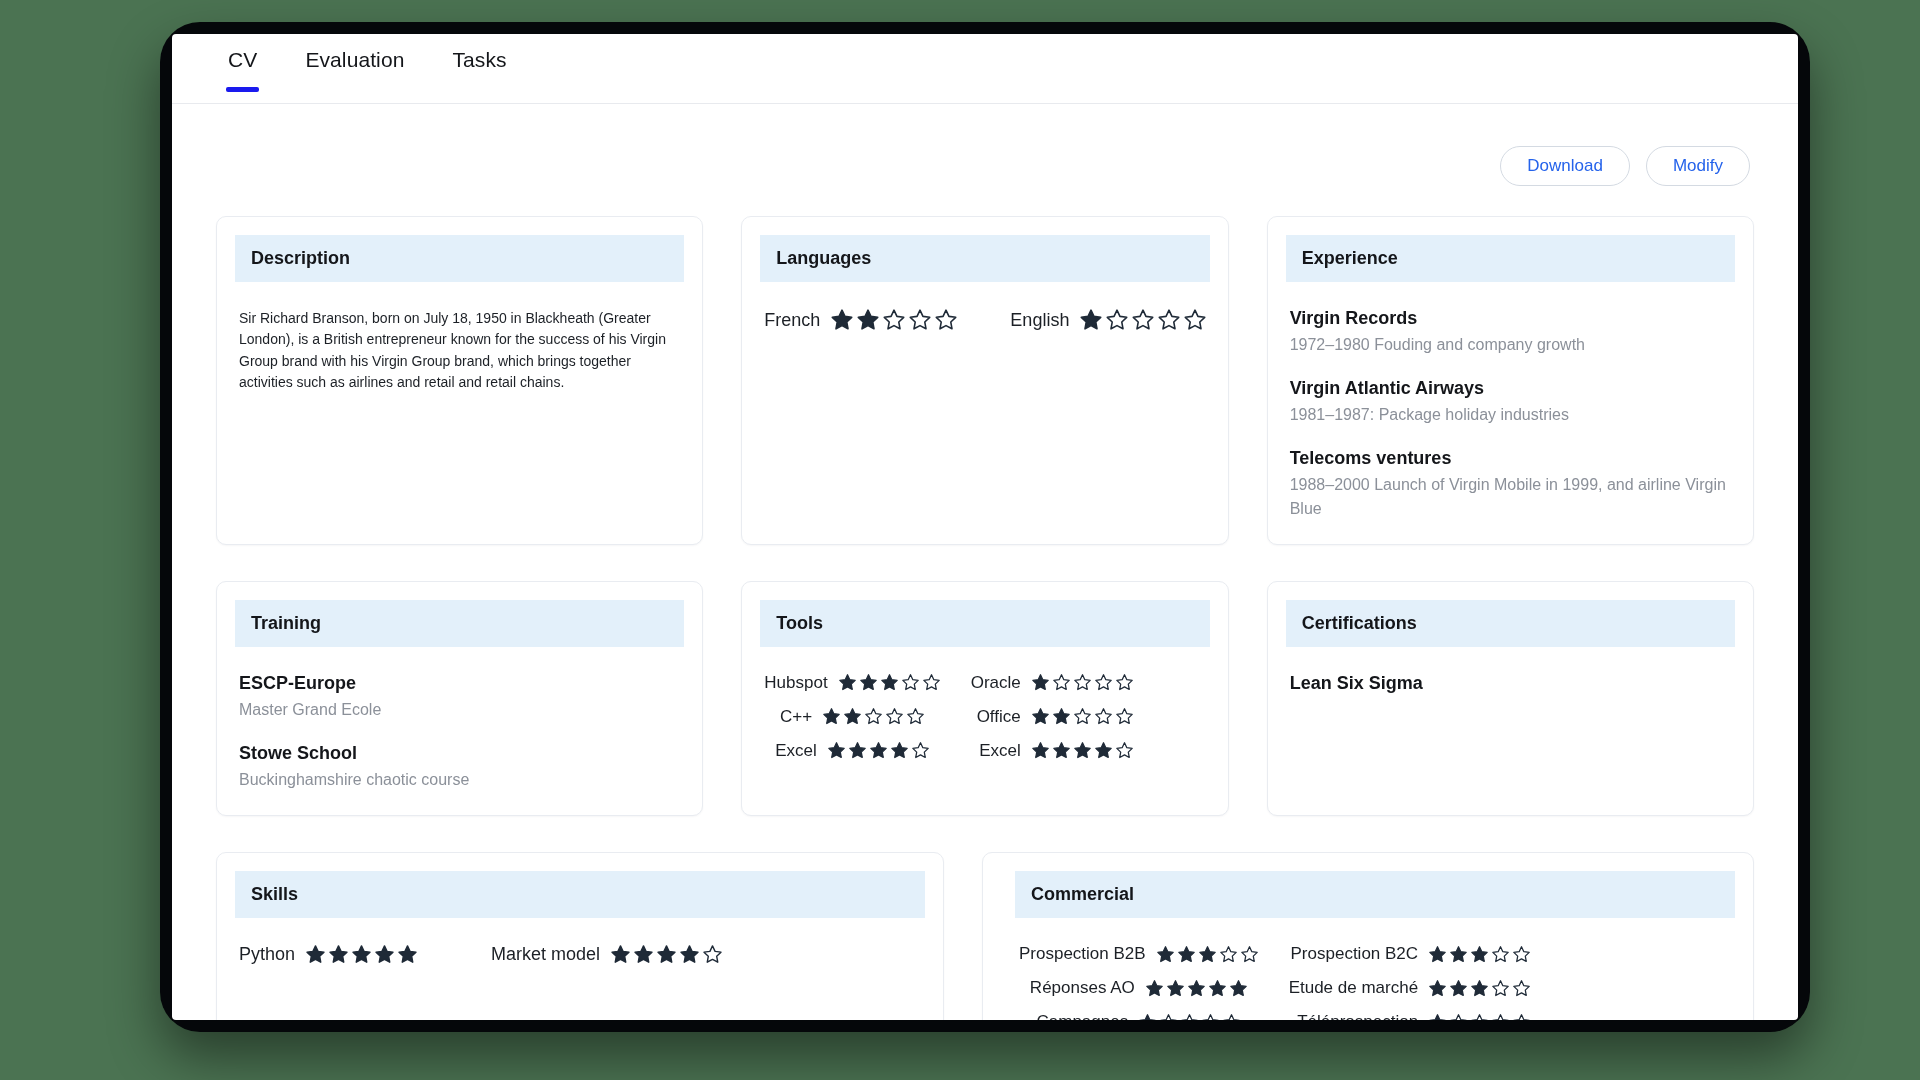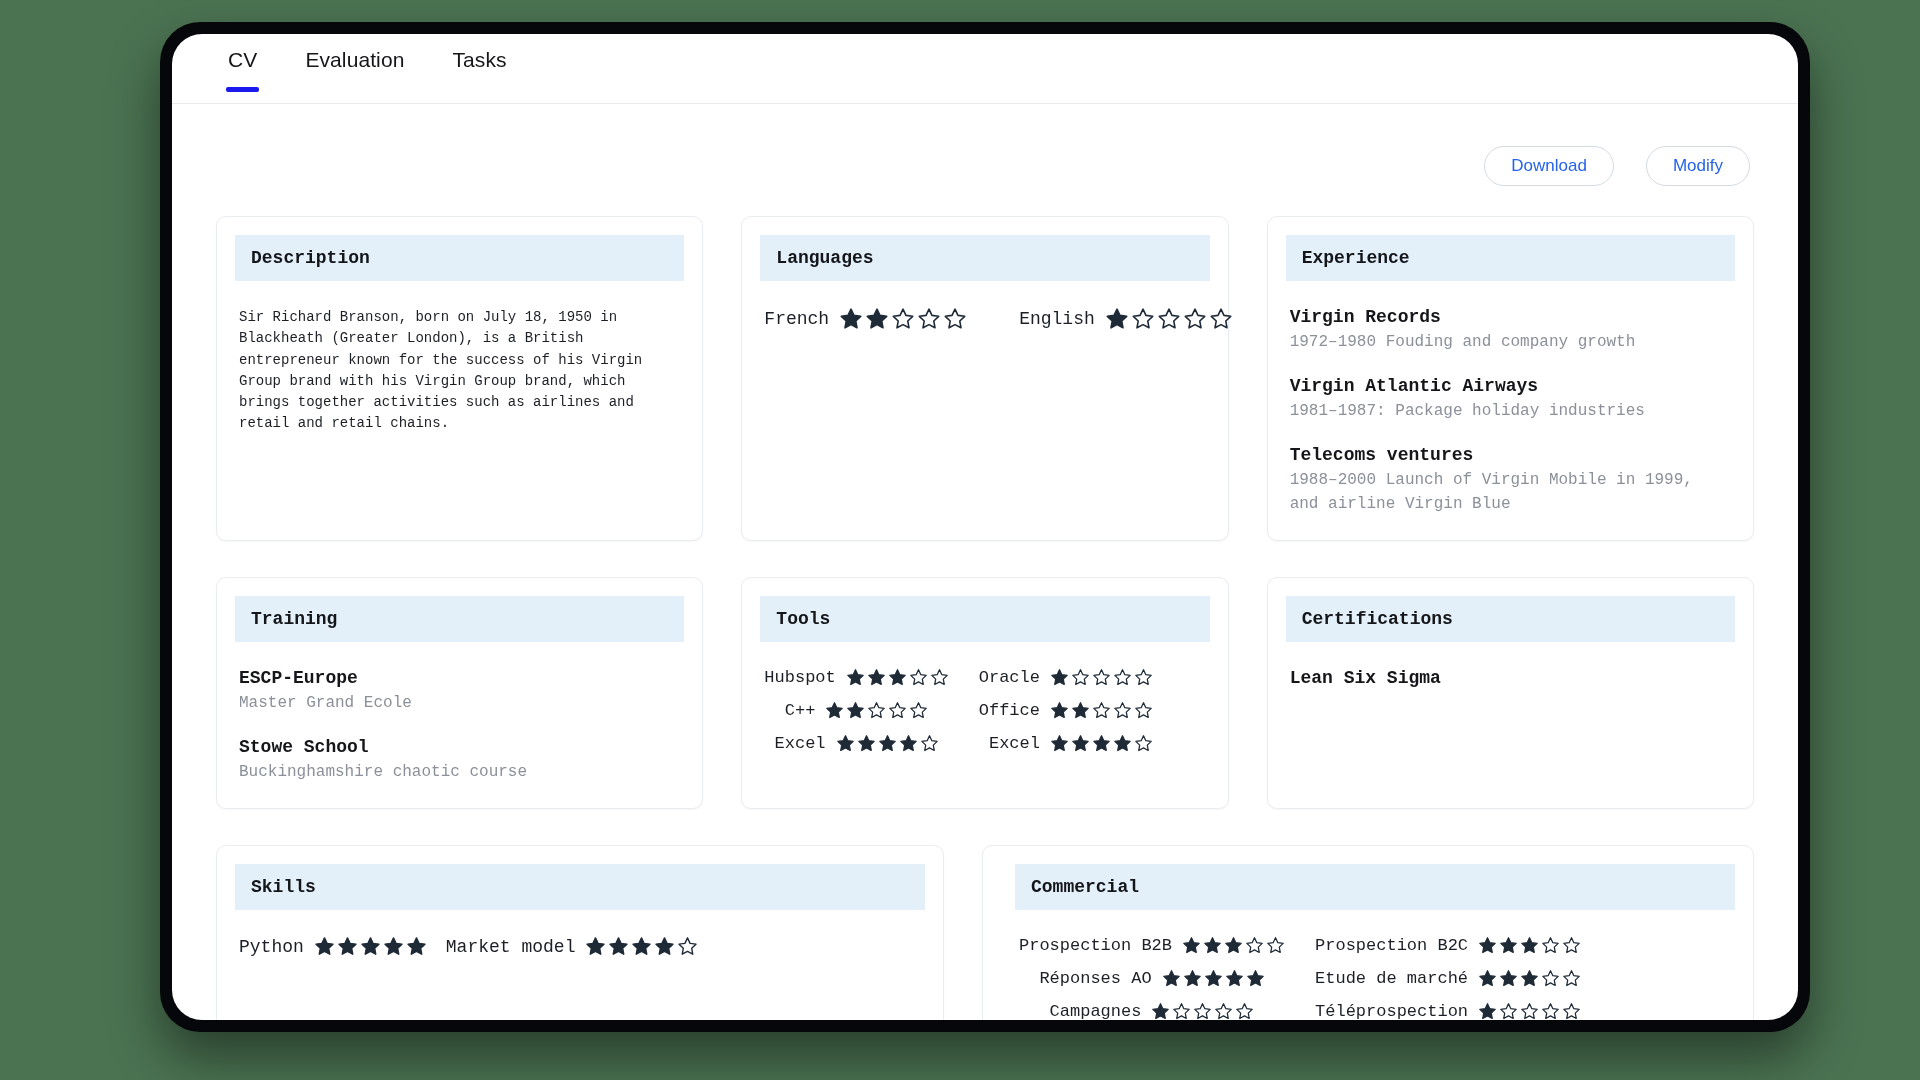--- a/index.html
+++ b/index.html
@@ -28,21 +28,21 @@
     background: #05070a;
     border-radius: 40px;
     box-shadow: 0 26px 52px rgba(0,0,0,0.45);
     padding: 12px;
   }
 
   .screen {
     width: 100%;
     height: 100%;
     background: #ffffff;
-    border-radius: 30px;
+    border-radius: 4px;
     overflow: hidden;
     position: relative;
   }
 
   
   .tabbar {
     position: relative;
     height: 70px;
     border-bottom: 1px solid #e8eaee;
     padding-left: 36px;
@@ -72,21 +72,21 @@
     background: transparent;
     border-radius: 2px;
   }
 
   .tab.active .underline { background: #1a1aee; }
 
   
   .actions {
     display: flex;
     justify-content: flex-end;
-    gap: 32px;
+    gap: 16px;
     padding: 42px 48px 0 0;
   }
 
   .pill {
     border: 1px solid #d4dae2;
     border-radius: 999px;
     background: #fff;
     color: #2563eb;
     font-size: 17px;
     padding: 9px 26px;
@@ -98,21 +98,20 @@
   
   .content {
     padding: 30px 44px 0 44px;
   }
 
   .row {
     display: flex;
     gap: 38px;
     margin-bottom: 36px;
     align-items: stretch;
-    font-family: Liberation Mono, monospace;
   }
 
   .card {
     background: #fff;
     border: 1px solid #e9ecf1;
     border-radius: 10px;
     box-shadow: 0 1px 2px rgba(16,24,40,0.04);
     padding: 18px 18px 24px 18px;
     flex: 1;
     min-width: 0;
@@ -185,21 +184,21 @@
 
   .stars { display: inline-flex; gap: 2px; line-height: 1; }
 
   .star { width: 19px; height: 19px; display: block; }
   .star svg { display: block; width: 19px; height: 19px; }
 
   .lang-row { display: flex; gap: 52px; align-items: center; }
   .lang-row .rating-label { font-size: 18px; }
   .lang-row .star, .lang-row .star svg { width: 24px; height: 24px; }
 
-  .skills-row { display: flex; gap: 19px; align-items: center; }
+  .skills-row { display: flex; gap: 73px; align-items: center; }
   .skills-row .star, .skills-row .star svg { width: 21px; height: 21px; }
   .skills-row .rating-label { font-size: 18px; }
 
   .bottom-row { margin-bottom: 0; }
 </style>
 </head>
 <body>
 
 <div class="device-frame">
   <div class="screen">

